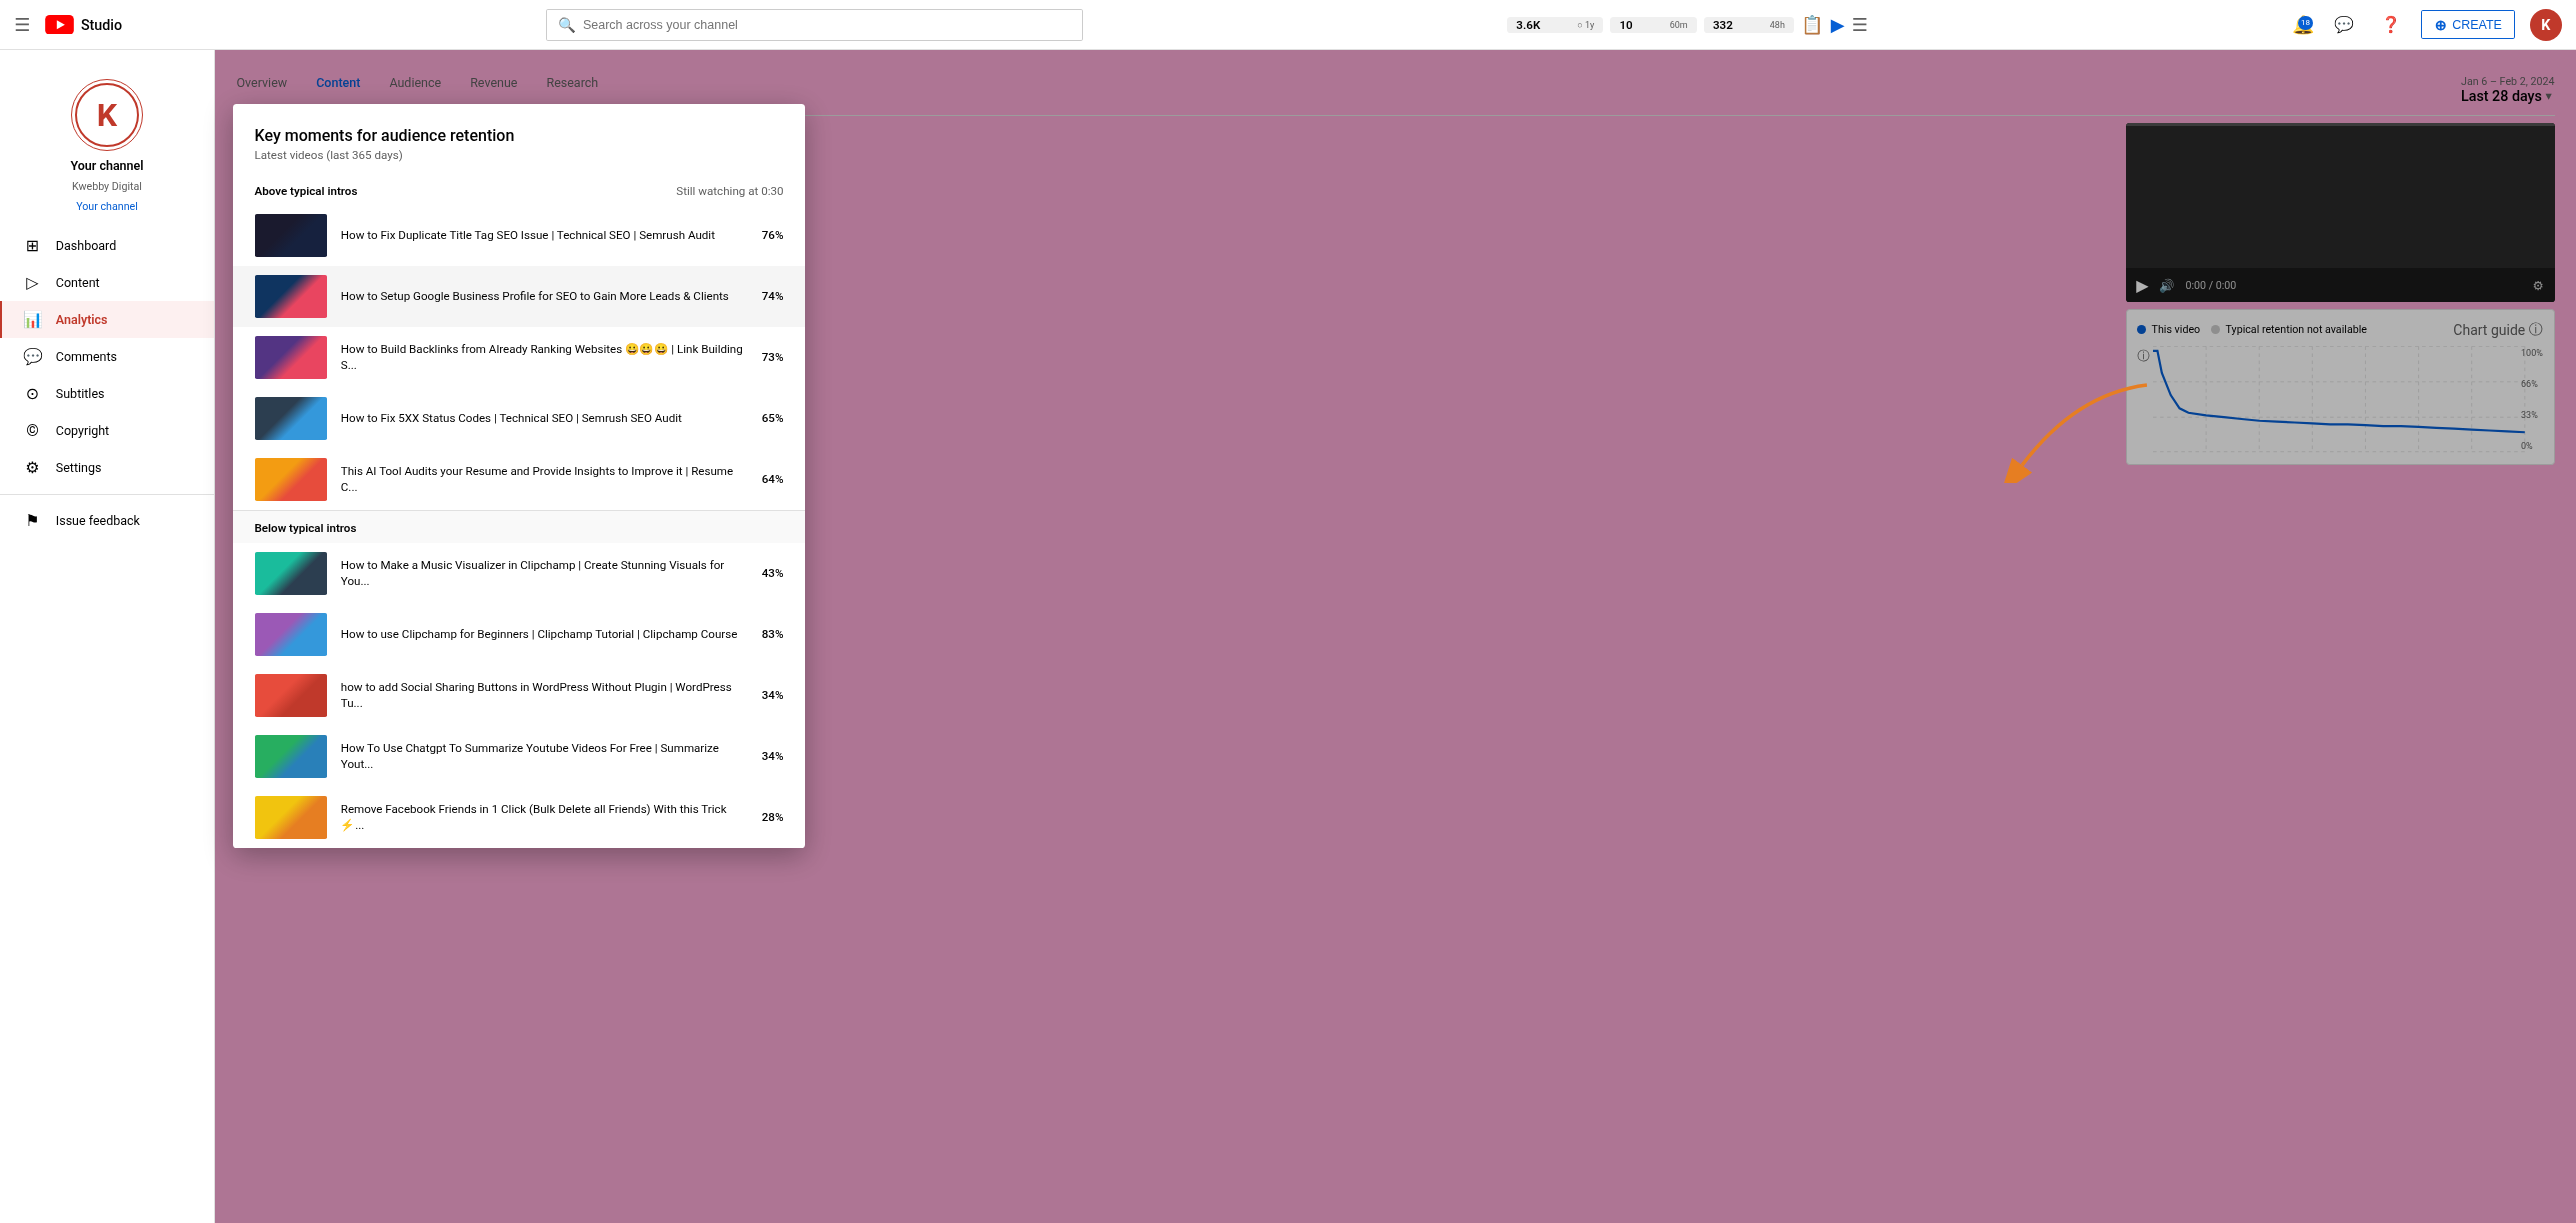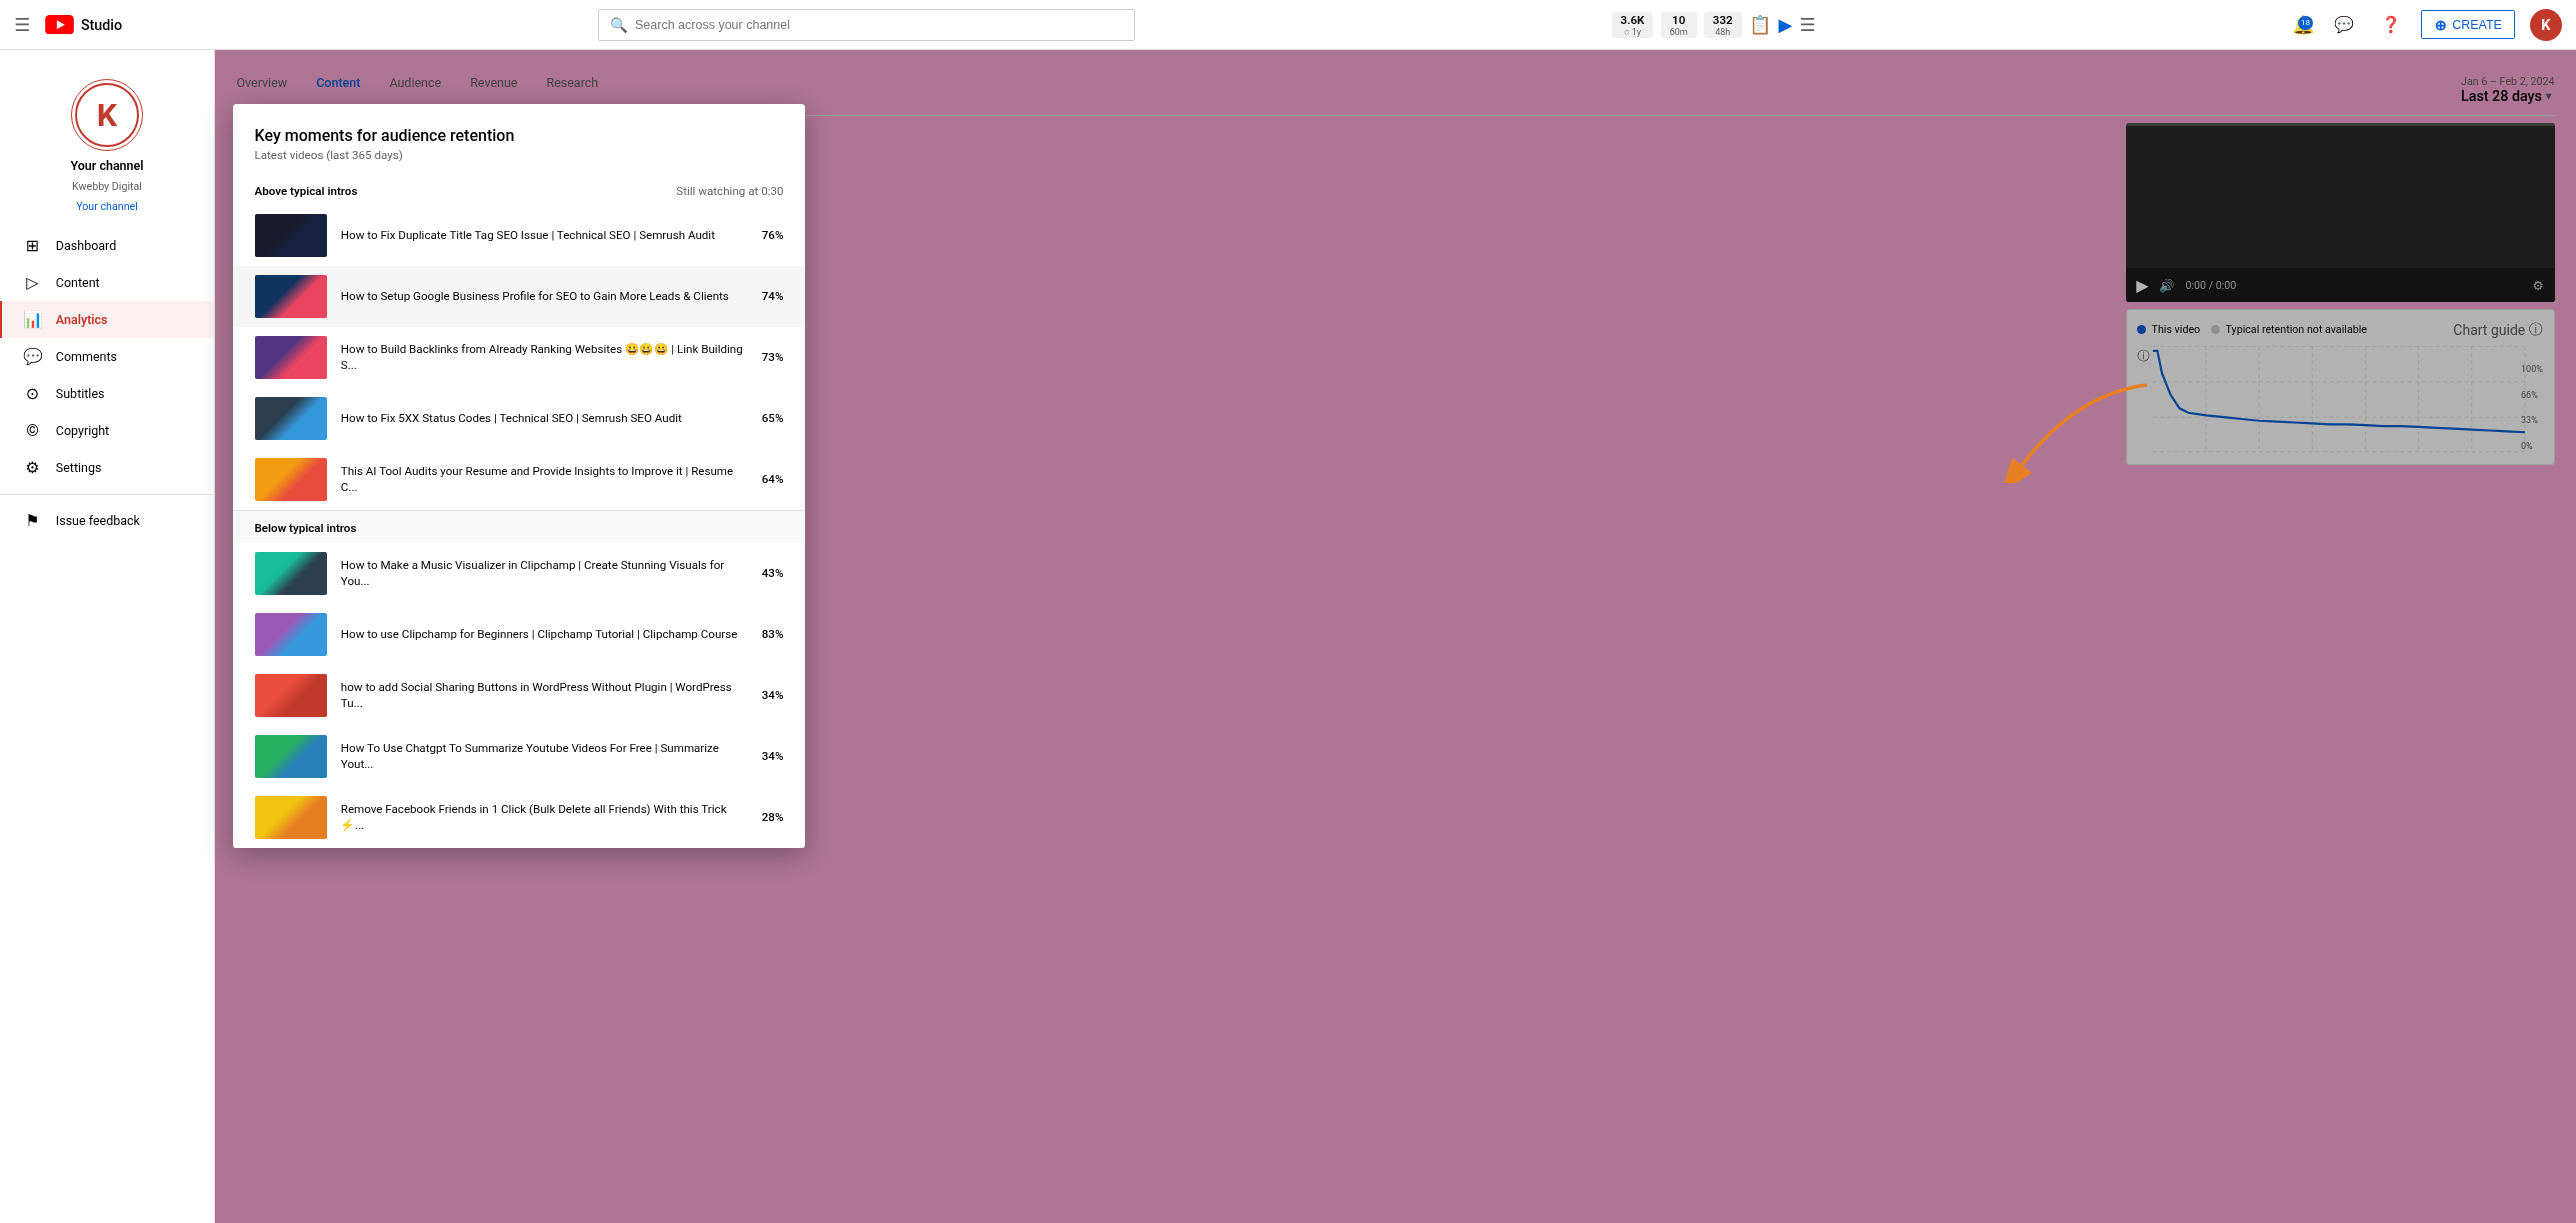--- a/index.html
+++ b/index.html
@@ -18,22 +18,22 @@
     .search-bar {
       flex: 1; max-width: 537px; margin: 0 auto;
       display: flex; align-items: center; border: 0.9px solid #ccc;
       border-radius: 1.8px; background: #fff; height: 32px; padding: 0 10.7px; gap: 7.2px;
     }
     .search-bar input { border: none; outline: none; flex: 1; font-size: 12.5px; color: #030303; background: transparent; }
     .search-icon-top { color: #606060; font-size: 14.3px; }
 
     .header-stats { display: flex; gap: 7.2px; align-items: center; }
     .stat-box {
-      display: flex; flex-direction: column; align-items: center;
-      background: #f0f0f0; border-radius: 3.6px; padding: 1px 9px; font-size: 9.8px;
+      display: flex; flex-direction: row; align-items: center;
+      background: #f0f0f0; border-radius: 3.6px; padding: 1px 9px; font-size: 9.8px; gap: 37px;
     }
     .stat-box .stat-val { font-weight: 600; font-size: 11.6px; }
     .stat-box .stat-sub { color: #606060; font-size: 9px; }
 
     .header-right { display: flex; align-items: center; gap: 14.3px; margin-left: auto; }
     .create-btn {
       display: flex; align-items: center; gap: 5.4px; border: 0.9px solid #065fd4;
       color: #065fd4; background: #fff; border-radius: 1.8px; padding: 5.4px 12.5px;
       font-size: 12.5px; font-weight: 500; cursor: pointer;
     }
@@ -126,21 +126,21 @@
     .chart-legend { display: flex; align-items: center; gap: 11px; margin-bottom: 7.2px; }
     .legend-item { display: flex; align-items: center; gap: 5.4px; font-size: 10.7px; }
     .legend-dot-blue { width: 9px; height: 9px; border-radius: 50%; background: #065fd4; }
     .legend-dot-gray { width: 9px; height: 9px; border-radius: 50%; background: #ccc; }
     .chart-guide-link { margin-left: auto; font-size: 14px; color: #606060; cursor: pointer; display: flex; align-items: center; gap: 3.6px; }
 
     .chart-svg-wrap { position: relative; height: 107px; }
     .chart-labels-right {
       position: absolute; right: 0; top: 0; bottom: 0;
       display: flex; flex-direction: column; justify-content: space-between;
-      font-size: 9px; color: #606060; padding: 1.8px 0; margin-top: 16px;
+      font-size: 9px; color: #606060; padding: 1.8px 0;
     }
 
     
     .modal-overlay {
       position: fixed; top: 50px; left: 215px; right: 0; bottom: 0;
       background: rgba(0,0,0,0.3); z-index: 50;
       display: flex; align-items: flex-start; justify-content: flex-start;
       padding: 54px 0 0 18px;
     }
     .modal-box {

